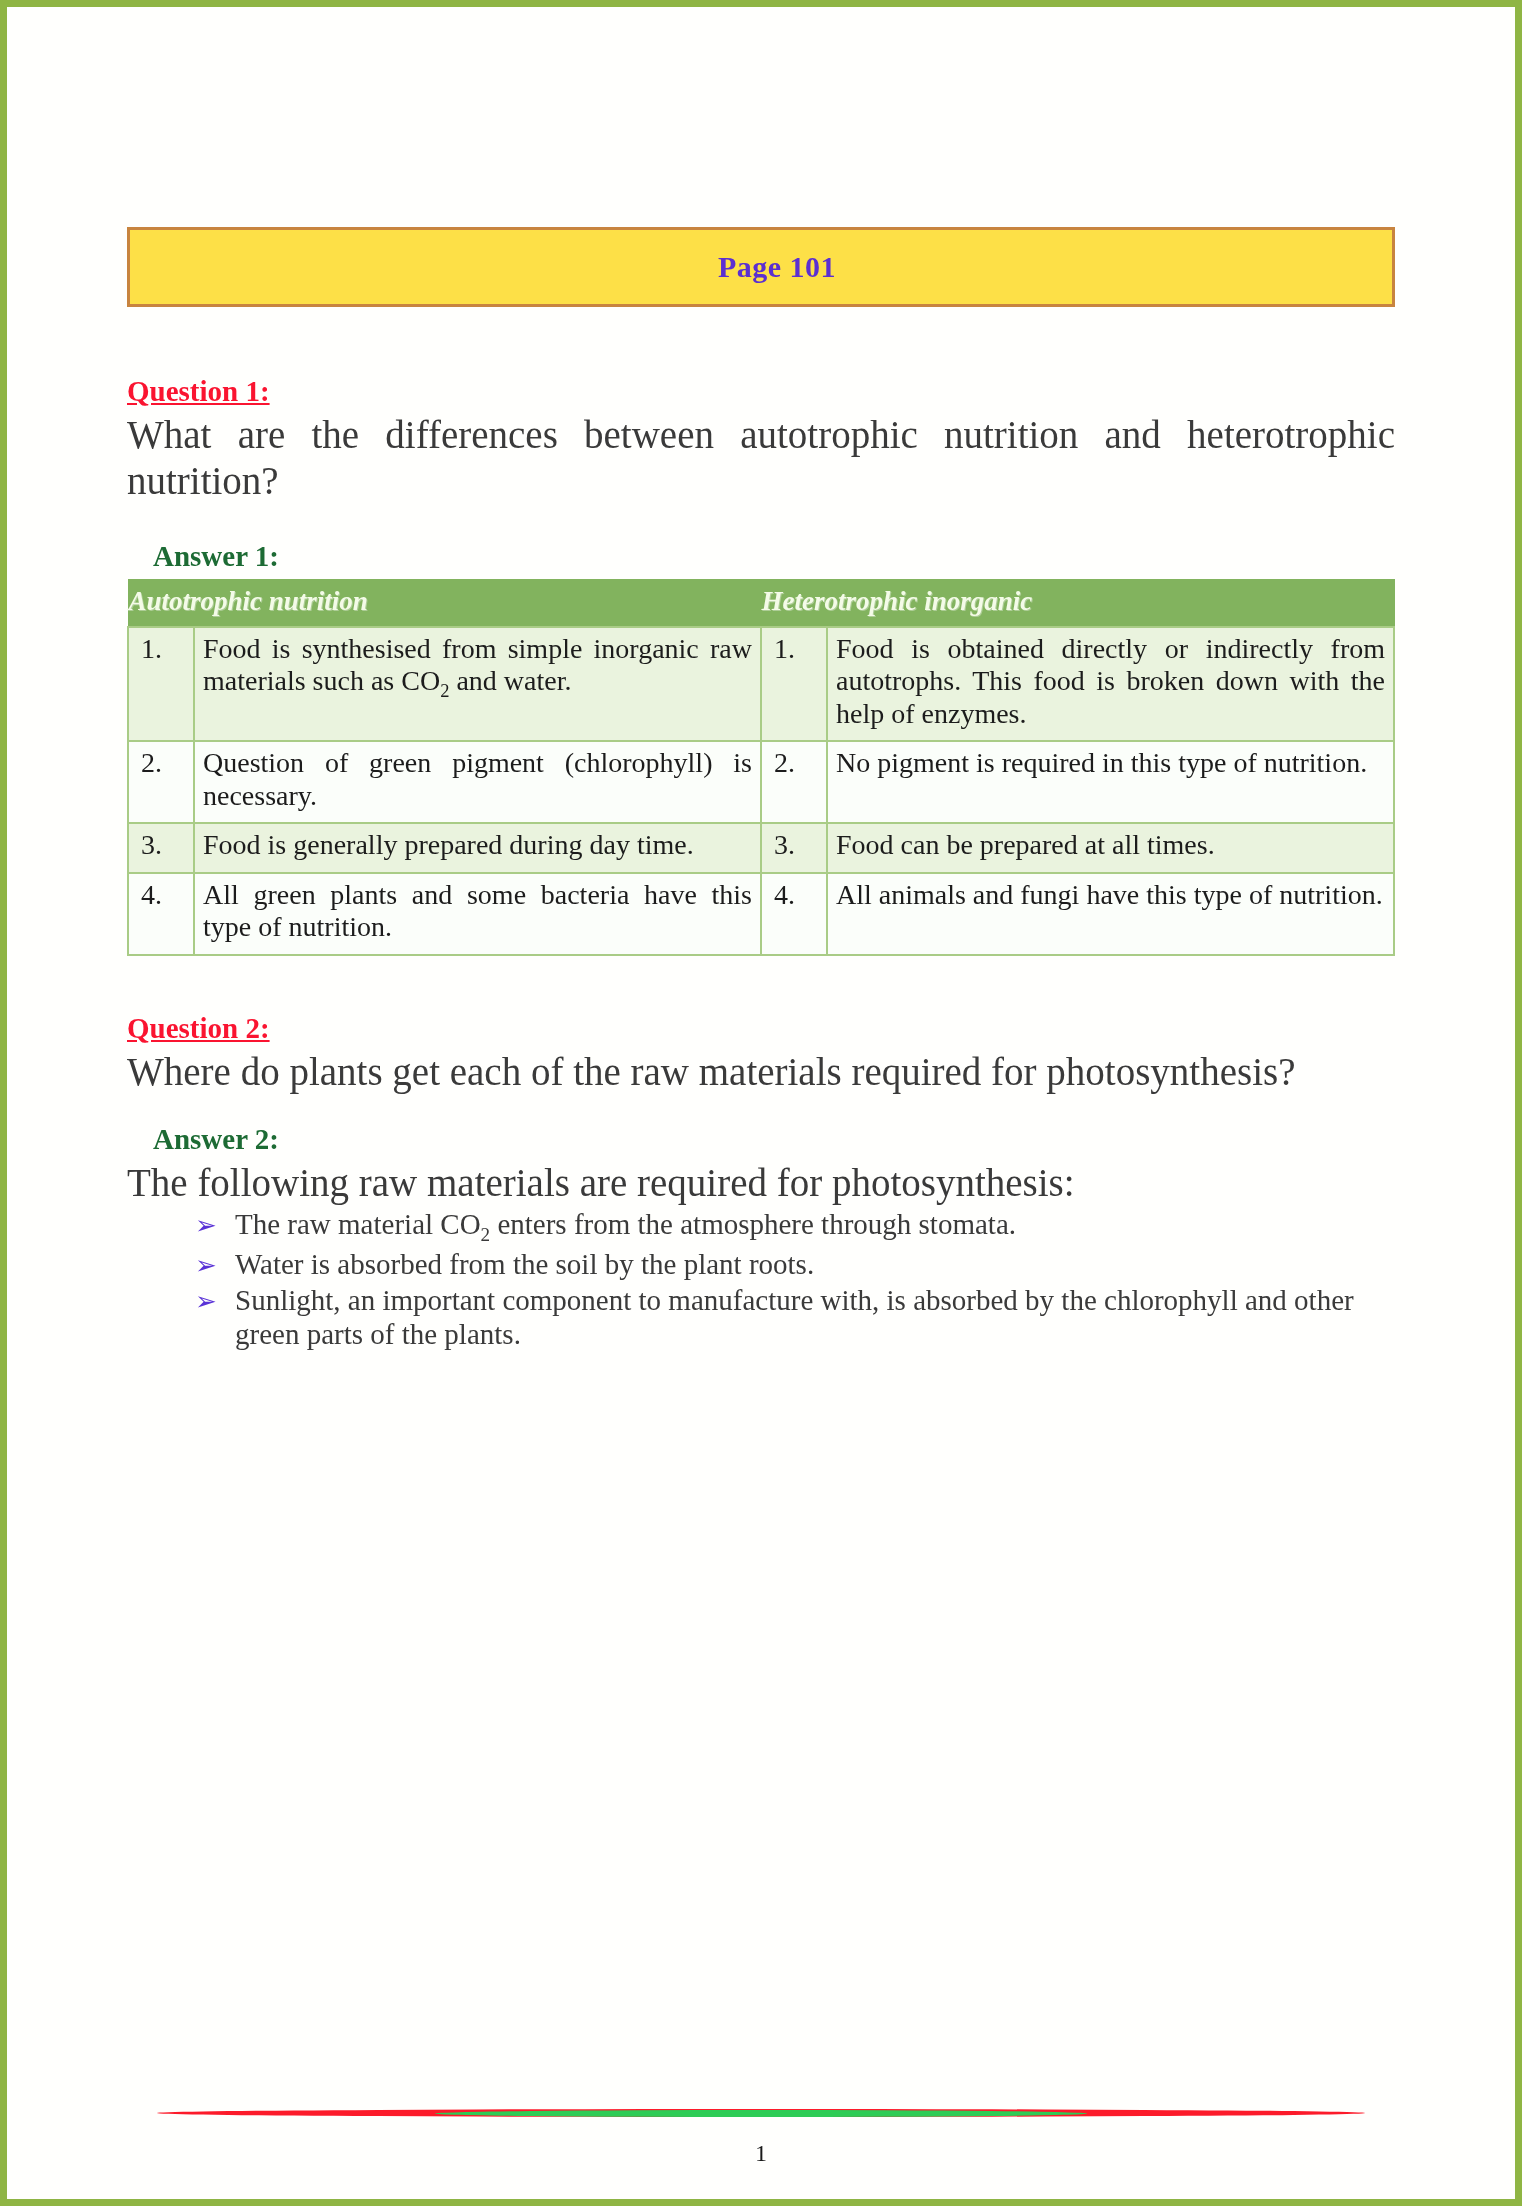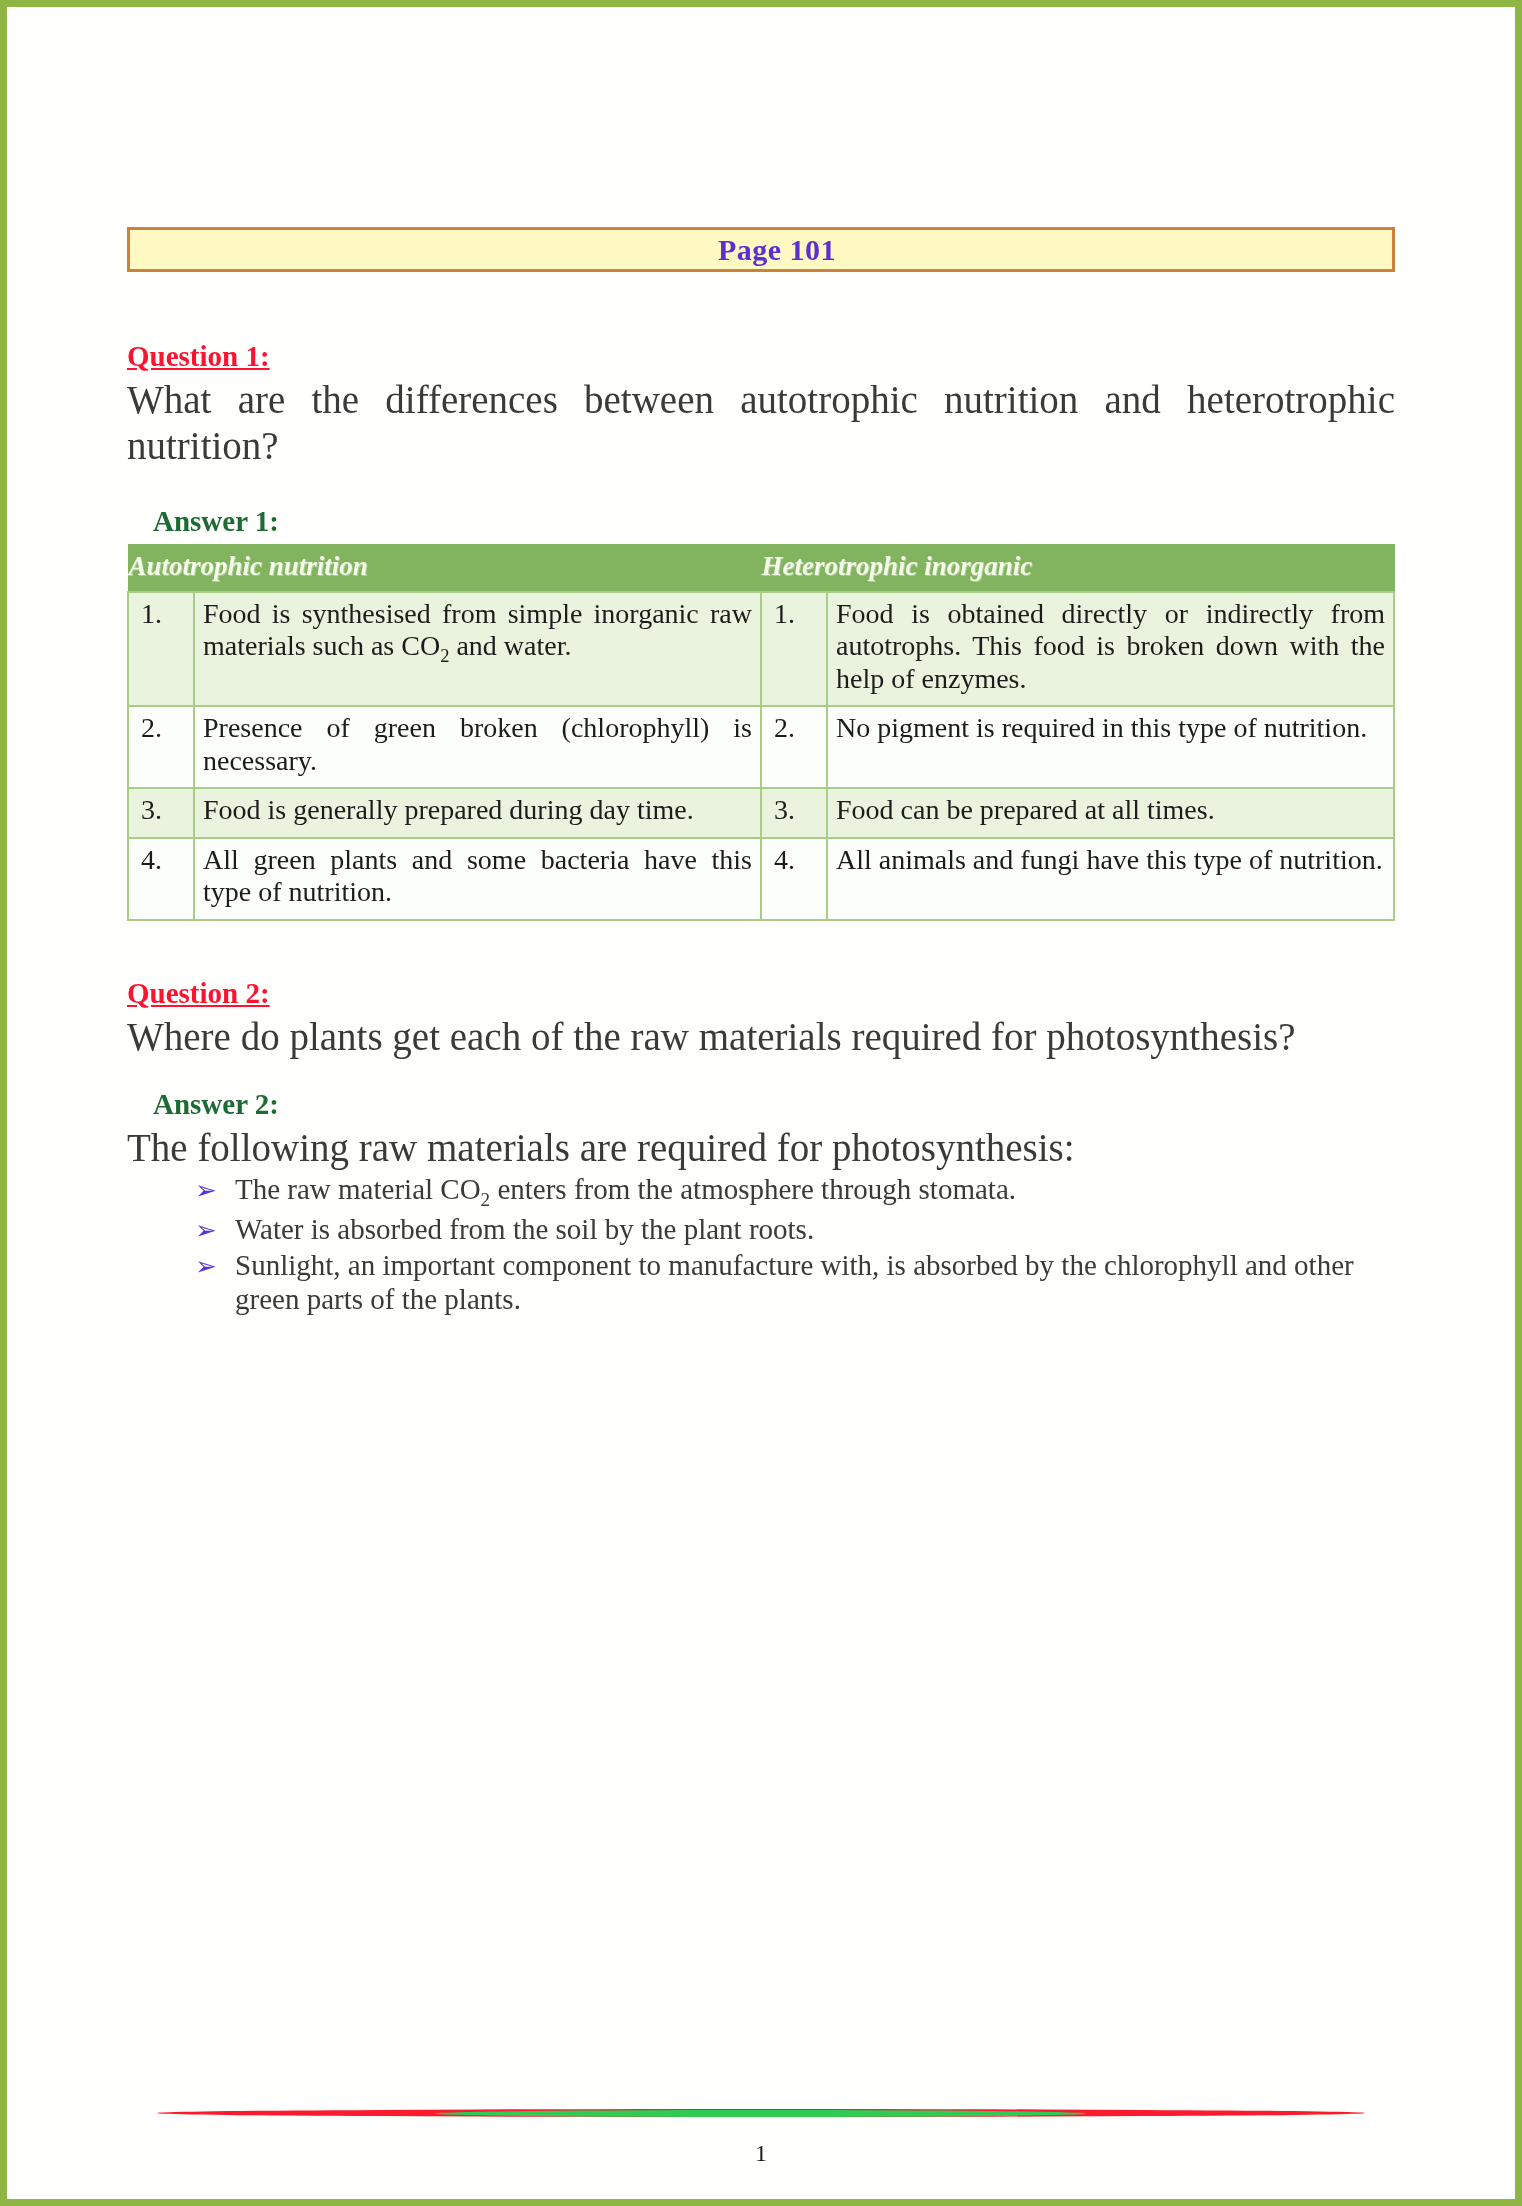--- a/index.html
+++ b/index.html
@@ -29,22 +29,22 @@
     box-sizing: border-box;
     padding: 0 120px;
     background: #fffffd;
   }
 
   
   .header-box {
     margin-top: 220px;
     box-sizing: border-box;
     border: 3px solid #c8843f;
-    background: #fef9c3;
-    height: 45px;
+    background: #fde047;
+    height: 80px;
     display: flex;
     align-items: center;
     justify-content: center;
     padding-left: 32px;
   }
   .header-title {
     color: #5b2fd1;
     font-weight: bold;
     font-size: 30px;
     letter-spacing: 0.5px;
@@ -208,21 +208,21 @@
         </thead>
         <tbody>
           <tr class="tint">
             <td class="num">1.</td>
             <td class="txt"><span>Food is synthesised from simple inorganic raw materials such as CO</span><sub>2</sub><span> and water.</span></td>
             <td class="num">1.</td>
             <td class="txt">Food is obtained directly or indirectly from autotrophs. This food is broken down with the help of enzymes.</td>
           </tr>
           <tr class="plain">
             <td class="num">2.</td>
-            <td class="txt">Presence of green broken (chlorophyll) is necessary.</td>
+            <td class="txt">Question of green pigment (chlorophyll) is necessary.</td>
             <td class="num">2.</td>
             <td class="txt">No pigment is required in this type of nutrition.</td>
           </tr>
           <tr class="tint">
             <td class="num">3.</td>
             <td class="txt">Food is generally prepared during day time.</td>
             <td class="num">3.</td>
             <td class="txt">Food can be prepared at all times.</td>
           </tr>
           <tr class="plain">

